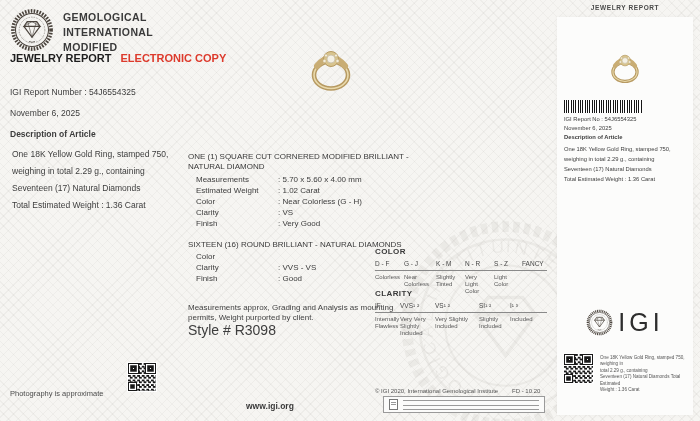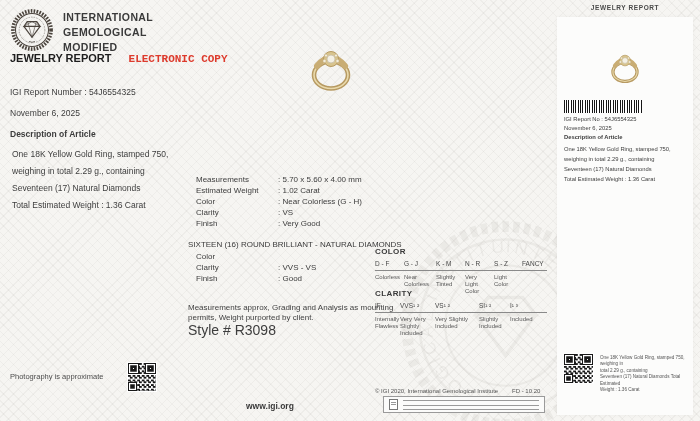--- a/index.html
+++ b/index.html
@@ -17,26 +17,26 @@
   }
   p { margin:0; }
   .abs { position:absolute; }
 
   
   .brand { left:10px; top:8px; display:flex; gap:9px; }
   .seal { color:#4a433c; display:block; }
   .seal-lg { width:44px; height:44px; }
   .orgname { font-size:10.5px; font-weight:700; letter-spacing:.4px; line-height:15px; color:#3a3a3a; padding-top:2px; }
   .titlerow { left:10px; top:52px; font-size:11px; font-weight:700; color:#1d1d1d; white-space:nowrap; }
-  .copy-label { color:#dd3a2c; margin-left:14px;font-family:Liberation Mono, monospace; }
+  .copy-label { color:#dd3a2c; margin-left:6px; }
   .report-num  { left:10px; top:87px;  font-size:8.5px; }
   .report-date { left:10px; top:108px; font-size:8.5px; }
   .desc-head   { left:10px; top:129px; font-size:8.5px; font-weight:700; }
   .desc-lines  { left:12px; top:146px; font-size:8.5px; line-height:17px; width:180px; }
-  .photo-note  { left:10px; top:372px; font-size:7.5px; color:#4c4c4c; }
+  .photo-note  { left:10px; top:389px; font-size:7.5px; color:#4c4c4c; }
 
   
   .ring-main { left:300px; top:46px; width:62px; height:47px; }
   .stone-head { left:188px; top:152px; font-size:8px; font-weight:400; line-height:9.5px; color:#3a3a3a; }
   .rows { left:188px; top:174px; font-size:8px; }
   .rows2 { top:251px; }
   .row { display:flex; height:11px; line-height:11px; }
   .lbl { width:82px; flex:none;margin-left:8px; }
   .val::before { content:": "; }
   .stone2-head { left:188px; top:240px; font-size:8px; color:#3a3a3a; }
@@ -143,22 +143,22 @@
     <text font-size="8.2" fill="#6b645c" letter-spacing="1.6">
       <textPath href="#wmarc">INTERNATIONAL GEMOLOGICAL INSTITUTE</textPath>
     </text>
   </svg>
 
   <header class="brand abs">
     <svg class="seal seal-lg">
         <use href="#igi-seal"></use>
       </svg>
     <div class="orgname">
+      <div>GEMOLOGICAL</div>
       <div>INTERNATIONAL</div>
-      <div>GEMOLOGICAL</div>
       <div>MODIFIED</div>
     </div>
   </header>
 
   <div class="titlerow abs">
     <span>JEWELRY REPORT</span>
     <span class="copy-label">ELECTRONIC COPY</span>
   </div>
 
   <p class="report-num abs">IGI Report Number : 54J6554325</p>
@@ -173,20 +173,24 @@
 
   <p class="photo-note abs">Photography is approximate</p>
   <div class="qr qr-left">
       <i class="fp"></i>
     </div>
 
   <svg class="ring-main abs">
       <use href="#ring-photo"></use>
     </svg>
 
+  <div class="stone-head abs">
+    <p>ONE (1) SQUARE CUT CORNERED MODIFIED BRILLIANT -</p>
+    <p>NATURAL DIAMOND</p>
+  </div>
   <div class="rows abs">
     <div class="row">
       <span class="lbl">Measurements</span>
       <span class="val">5.70 x 5.60 x 4.00 mm</span>
     </div>
     <div class="row">
       <span class="lbl">Estimated Weight</span>
       <span class="val">1.02 Carat</span>
     </div>
     <div class="row">
@@ -279,20 +283,26 @@
       <div class="barcode"></div>
       <p class="m-no">IGI Report No : 54J6554325</p>
       <p class="m-date">November 6, 2025</p>
       <p class="m-desc-head">Description of Article</p>
       <div class="m-lines">
         <p>One 18K Yellow Gold Ring, stamped 750,</p>
         <p>weighing in total 2.29 g., containing</p>
         <p>Seventeen (17) Natural Diamonds</p>
         <p>Total Estimated Weight : 1.36 Carat</p>
       </div>
+      <div class="mini-brand">
+        <svg class="seal seal-sm">
+            <use href="#igi-seal"></use>
+          </svg>
+        <span class="igi-word">IGI</span>
+      </div>
       <div class="mini-qr-row">
         <div class="qr qr-sm">
             <i class="fp"></i>
           </div>
         <div class="qr-caption">
           <p>One 18K Yellow Gold Ring, stamped 750, weighing in</p>
           <p>total 2.29 g., containing</p>
           <p>Seventeen (17) Natural Diamonds Total Estimated</p>
           <p>Weight : 1.36 Carat</p>
         </div>

